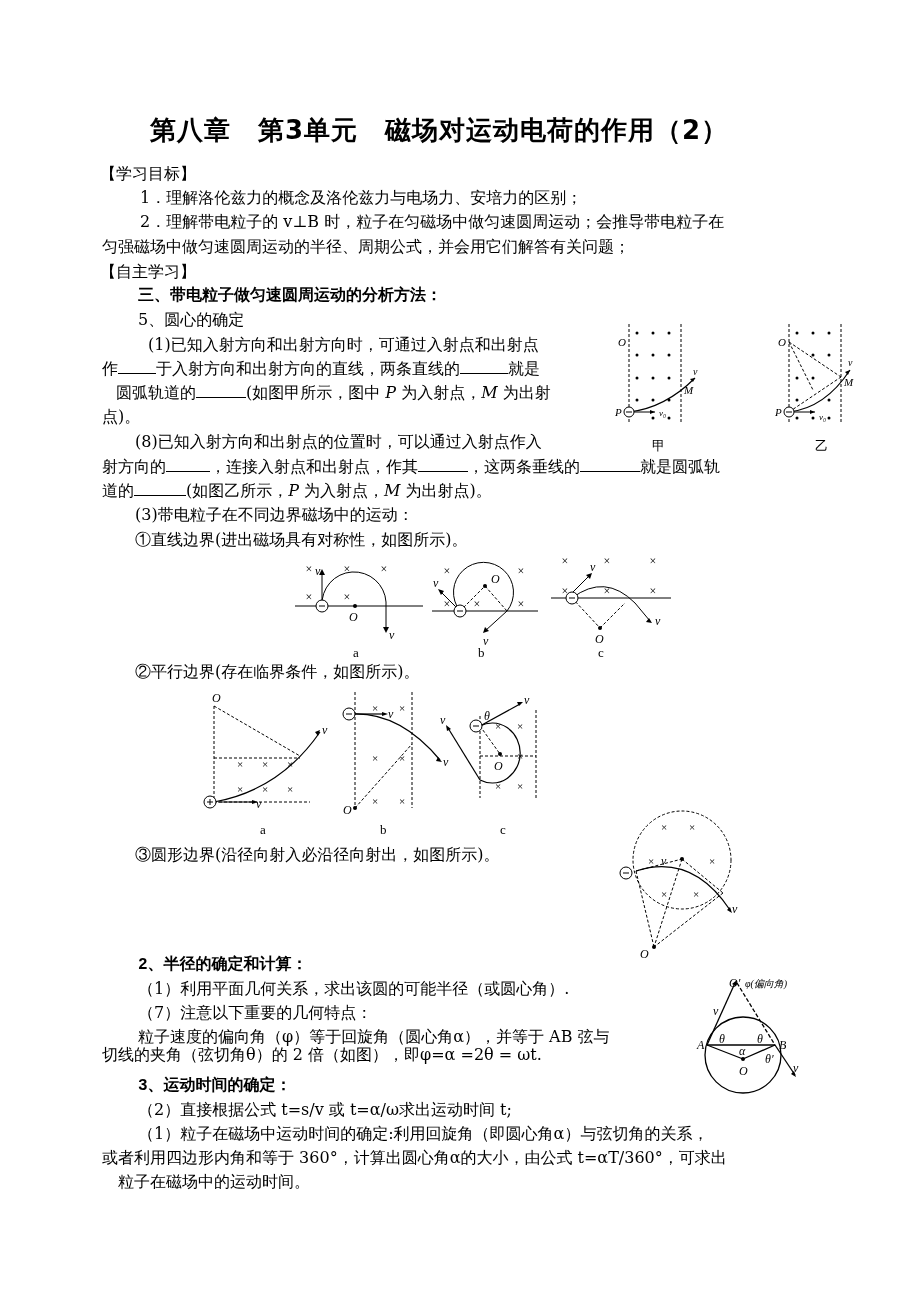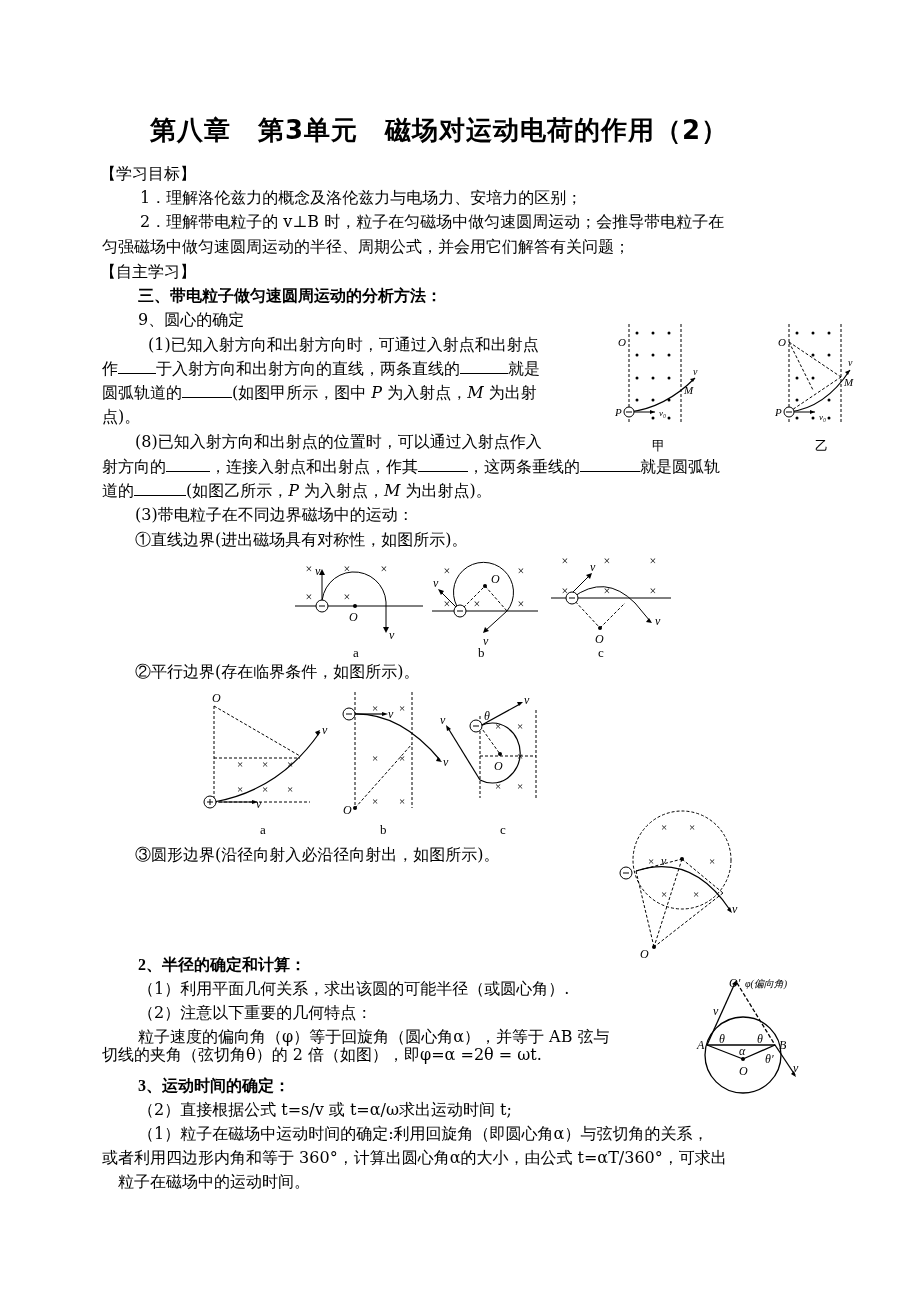--- a/index.html
+++ b/index.html
@@ -2,45 +2,45 @@
 <html><head>
 <meta charset="utf-8">
 <style>
   html, body { margin:0; padding:0; background:#fff; }
   body { width:920px; height:1300px; position:relative; overflow:hidden; color:#000;
          font-family:"DejaVu Serif","Liberation Serif",serif; }
   .abs { position:absolute; white-space:nowrap; }
   .title { left:150px; top:113px; font-size:26px; font-weight:bold; letter-spacing:1px;
            font-family:"DejaVu Sans","Liberation Sans",sans-serif; }
   .line { font-size:16px; line-height:24px; }
-  .bold { font-weight:bold; font-family:Liberation Serif, serif; }
+  .bold { font-weight:bold; font-family:Liberation Mono, monospace; }
   .blank { display:inline-block; border-bottom:1px solid #000; height:16px; vertical-align:baseline; }
   .it { font-style:italic; }
   svg { position:absolute; overflow:visible; }
   svg text { font-family:"Liberation Serif","DejaVu Serif",serif; }
   .cap { position:absolute; font-size:13px; font-family:"Liberation Serif",serif; }
 </style>
 </head>
 <body>
 
 <div class="abs title">第八章　第3单元　磁场对运动电荷的作用（2）</div>
 
 <div class="abs line" style="left:100px;top:162px">【学习目标】</div>
 <div class="abs line" style="left:140px;top:186px">1．理解洛伦兹力的概念及洛伦兹力与电场力、安培力的区别；</div>
 <div class="abs line" style="left:140px;top:210px">2．理解带电粒子的 v⊥B 时，粒子在匀磁场中做匀速圆周运动；会推导带电粒子在</div>
 <div class="abs line" style="left:102px;top:235px">匀强磁场中做匀速圆周运动的半径、周期公式，并会用它们解答有关问题；</div>
 <div class="abs line" style="left:100px;top:260px">【自主学习】</div>
 <div class="abs line bold" style="left:138px;top:284px">三、带电粒子做匀速圆周运动的分析方法：</div>
-<div class="abs line" style="left:138px;top:308px">9、圆心的确定</div>
+<div class="abs line" style="left:138px;top:308px">5、圆心的确定</div>
 
 <div class="abs line" style="left:148px;top:333px">(1)已知入射方向和出射方向时，可通过入射点和出射点</div>
 <div class="abs line" style="left:102px;top:357px">
   <span>作</span><span class="blank" style="width:38px"></span><span>于入射方向和出射方向的直线，两条直线的</span><span class="blank" style="width:48px"></span><span>就是</span>
 </div>
-<div class="abs line" style="left:102px;top:381px">
+<div class="abs line" style="left:116px;top:381px">
   <span>圆弧轨道的</span><span class="blank" style="width:50px"></span><span>(如图甲所示，图中 </span><span class="it">P</span><span> 为入射点，</span><span class="it">M</span><span> 为出射</span>
 </div>
 <div class="abs line" style="left:102px;top:405px">点)。</div>
 
 <div class="abs line" style="left:135px;top:430px">(8)已知入射方向和出射点的位置时，可以通过入射点作入</div>
 <div class="abs line" style="left:102px;top:455px">
   <span>射方向的</span><span class="blank" style="width:44px"></span><span>，连接入射点和出射点，作其</span><span class="blank" style="width:50px"></span><span>，这两条垂线的</span><span class="blank" style="width:60px"></span><span>就是圆弧轨</span>
 </div>
 <div class="abs line" style="left:102px;top:479px">
   <span>道的</span><span class="blank" style="width:52px"></span><span>(如图乙所示，</span><span class="it">P</span><span> 为入射点，</span><span class="it">M</span><span> 为出射点)。</span>
@@ -304,21 +304,21 @@
     <line x1="11" y1="58" x2="17" y2="58" stroke="#000"></line>
   <g font-style="italic" font-size="12">
       <text x="49" y="50">v</text>
       <text x="120" y="98">v</text>
       <text x="28" y="143">O</text>
     </g>
 </svg>
 
 <div class="abs line bold" style="left:138px;top:953px">2、半径的确定和计算：</div>
 <div class="abs line" style="left:138px;top:977px">（1）利用平面几何关系，求出该圆的可能半径（或圆心角）.</div>
-<div class="abs line" style="left:138px;top:1001px">（2）注意以下重要的几何特点：</div>
+<div class="abs line" style="left:138px;top:1001px">（7）注意以下重要的几何特点：</div>
 <div class="abs line" style="left:138px;top:1025px">粒子速度的偏向角（φ）等于回旋角（圆心角α），并等于 AB 弦与</div>
 <div class="abs line" style="left:102px;top:1043px">切线的夹角（弦切角θ）的 2 倍（如图），即φ=α =2θ = ωt.</div>
 
 <svg style="left:695px;top:975px" width="135" height="125" viewBox="0 0 135 125">
   <circle cx="48" cy="80" r="38" stroke="#000" stroke-width="1.3" fill="none"></circle>
   <line x1="12" y1="70" x2="40" y2="8" stroke="#000" stroke-width="1.3"></line>
   <path d="M42,5 l-1,6 l-4,-2z" fill="#000"></path>
   <line x1="42" y1="8" x2="80" y2="70" stroke="#000" stroke-width="1.3" stroke-dasharray="4,2"></line>
   <line x1="12" y1="70" x2="80" y2="70" stroke="#000" stroke-width="1.3"></line>
   <line x1="12" y1="70" x2="48" y2="84" stroke="#000" stroke-width="1.3"></line>

